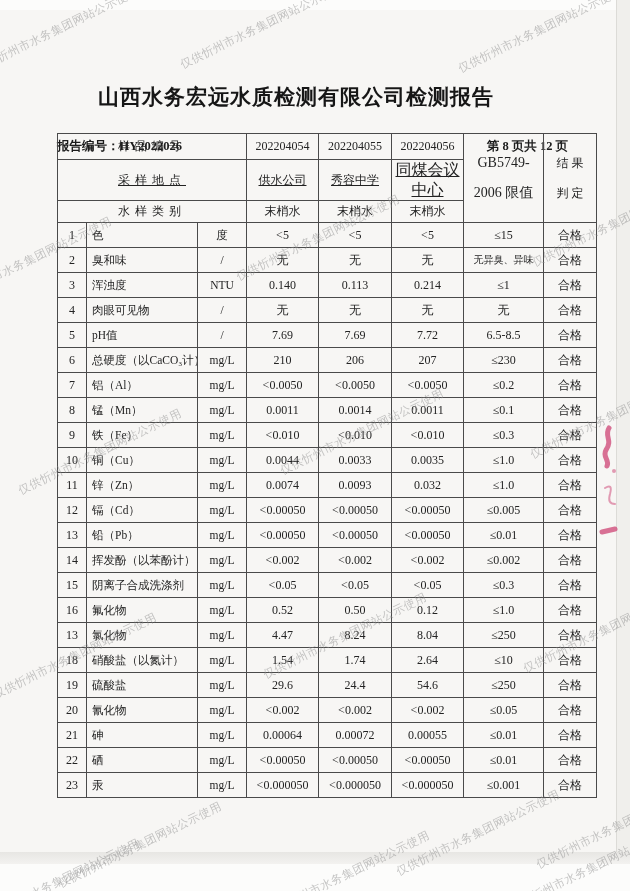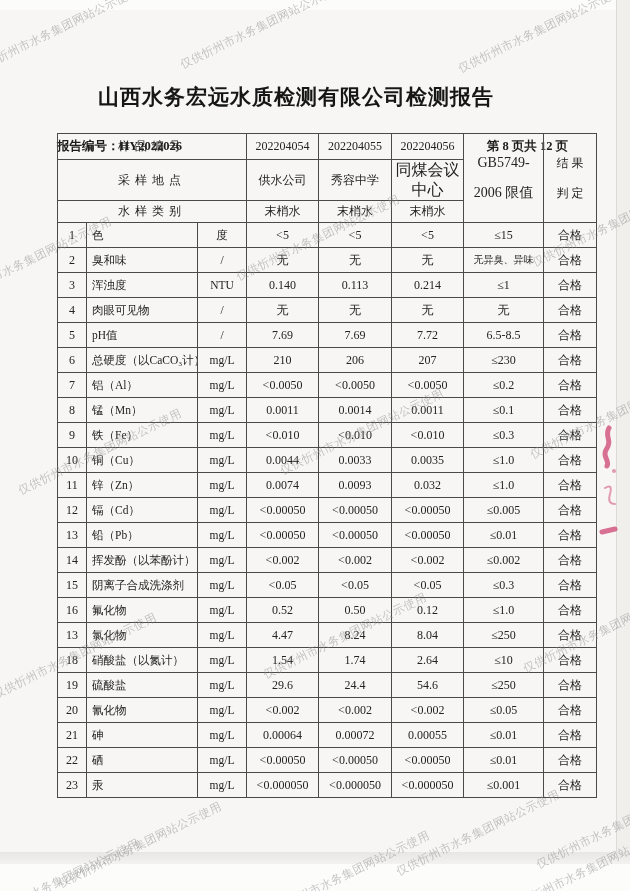--- a/index.html
+++ b/index.html
@@ -29,21 +29,21 @@
 
   table{
     position:absolute;left:57px;top:133px;width:539px;
     border-collapse:collapse;table-layout:fixed;z-index:2;border-radius:28px;
   }
   td{
     border:1px solid #4a4a4a;text-align:center;vertical-align:middle;
     font-size:12px;padding:0;color:#232323;overflow:hidden;
   }
   thead tr:nth-child(1){height:26px;}
-  thead tr:nth-child(2){height:38px;}
+  thead tr:nth-child(2){height:38px;text-decoration:underline;}
   thead tr:nth-child(3){height:22px;}
   tbody tr{height:25px;}
   .hlabel{letter-spacing:5px;}
   .prewrap{white-space:pre-line;}
   .gbcell{line-height:30px;font-size:14px;}
   .rescell{line-height:30px;}
   .loc3{line-height:1.25;font-size:16px;}
   .c-name{text-align:left;padding-left:5px;font-size:11.5px;white-space:nowrap;}
   .c-unit{font-size:11.5px;}
   .c-limit.small{font-size:10px;}

